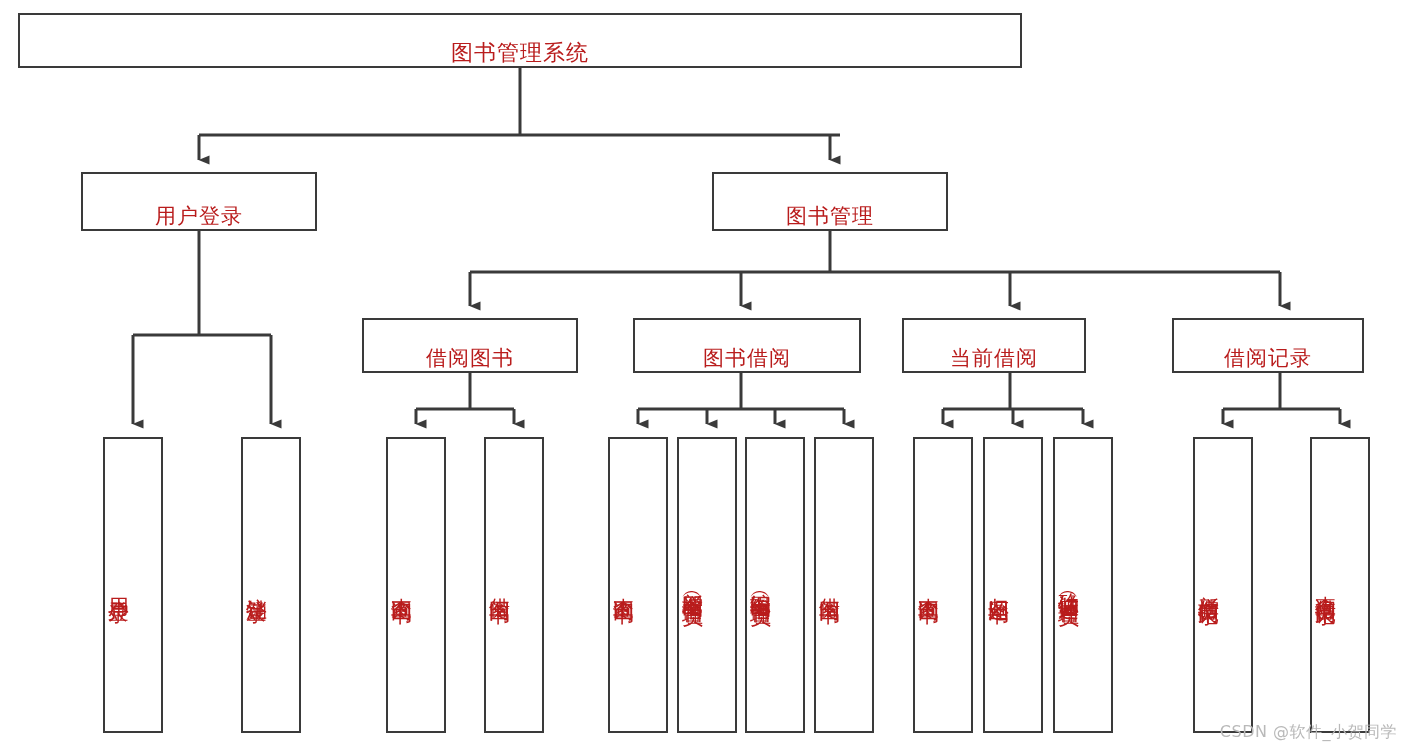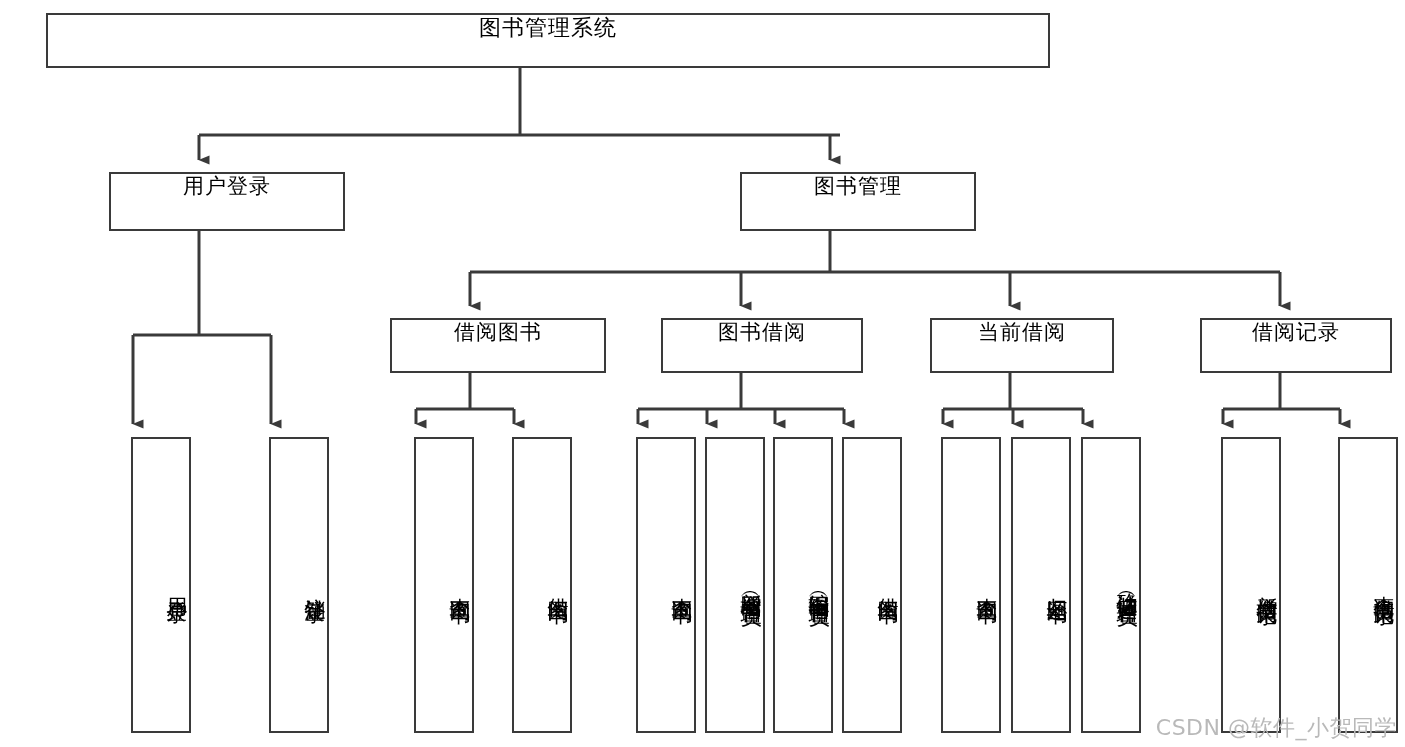--- a/index.html
+++ b/index.html
@@ -23,24 +23,23 @@
     width: 1405px;
     height: 747px;
     pointer-events: none;
   }
   .node {
     position: absolute;
     box-sizing: border-box;
     background: #ffffff;
     border: 2px solid #3a3a3a;
     display: flex;
-    align-items: flex-start;
+    align-items: flex-end;
     justify-content: center;
-    color: #000000;
-    margin-left: 28px;
+    color: #b91c1c;
   }
   .node.horiz {
     font-size: 21px;
     letter-spacing: 1px;
     line-height: 1.2;
   }
   .node.vert {
     writing-mode: vertical-rl;
     text-orientation: upright;
     font-size: 21px;
@@ -55,21 +54,21 @@
     text-align: center;
     white-space: nowrap;
   }
   #root-node {
     font-size: 22px;
   }
   #watermark {
     position: absolute;
     right: 8px;
     bottom: 4px;
-    font-size: 22px;
+    font-size: 16px;
     color: #b9b9b9;
     letter-spacing: 0.5px;
     white-space: nowrap;
   }
 </style>
 </head>
 <body>
 
 <div id="canvas">
 
@@ -132,21 +131,21 @@
         <span class="htext">用户登录</span>
       </div>
       <div class="node horiz" style="left: 712px; top: 172px; width: 236px; height: 59px;">
         <span class="htext">图书管理</span>
       </div>
     </div>
   <div id="level2-layer">
       <div class="node horiz" style="left: 362px; top: 318px; width: 216px; height: 55px;">
         <span class="htext">借阅图书</span>
       </div>
-      <div class="node horiz" style="left: 633px; top: 318px; width: 202px; height: 55px;">
+      <div class="node horiz" style="left: 633px; top: 318px; width: 228px; height: 55px;">
         <span class="htext">图书借阅</span>
       </div>
       <div class="node horiz" style="left: 902px; top: 318px; width: 184px; height: 55px;">
         <span class="htext">当前借阅</span>
       </div>
       <div class="node horiz" style="left: 1172px; top: 318px; width: 192px; height: 55px;">
         <span class="htext">借阅记录</span>
       </div>
     </div>
   <div id="leaf-layer">

